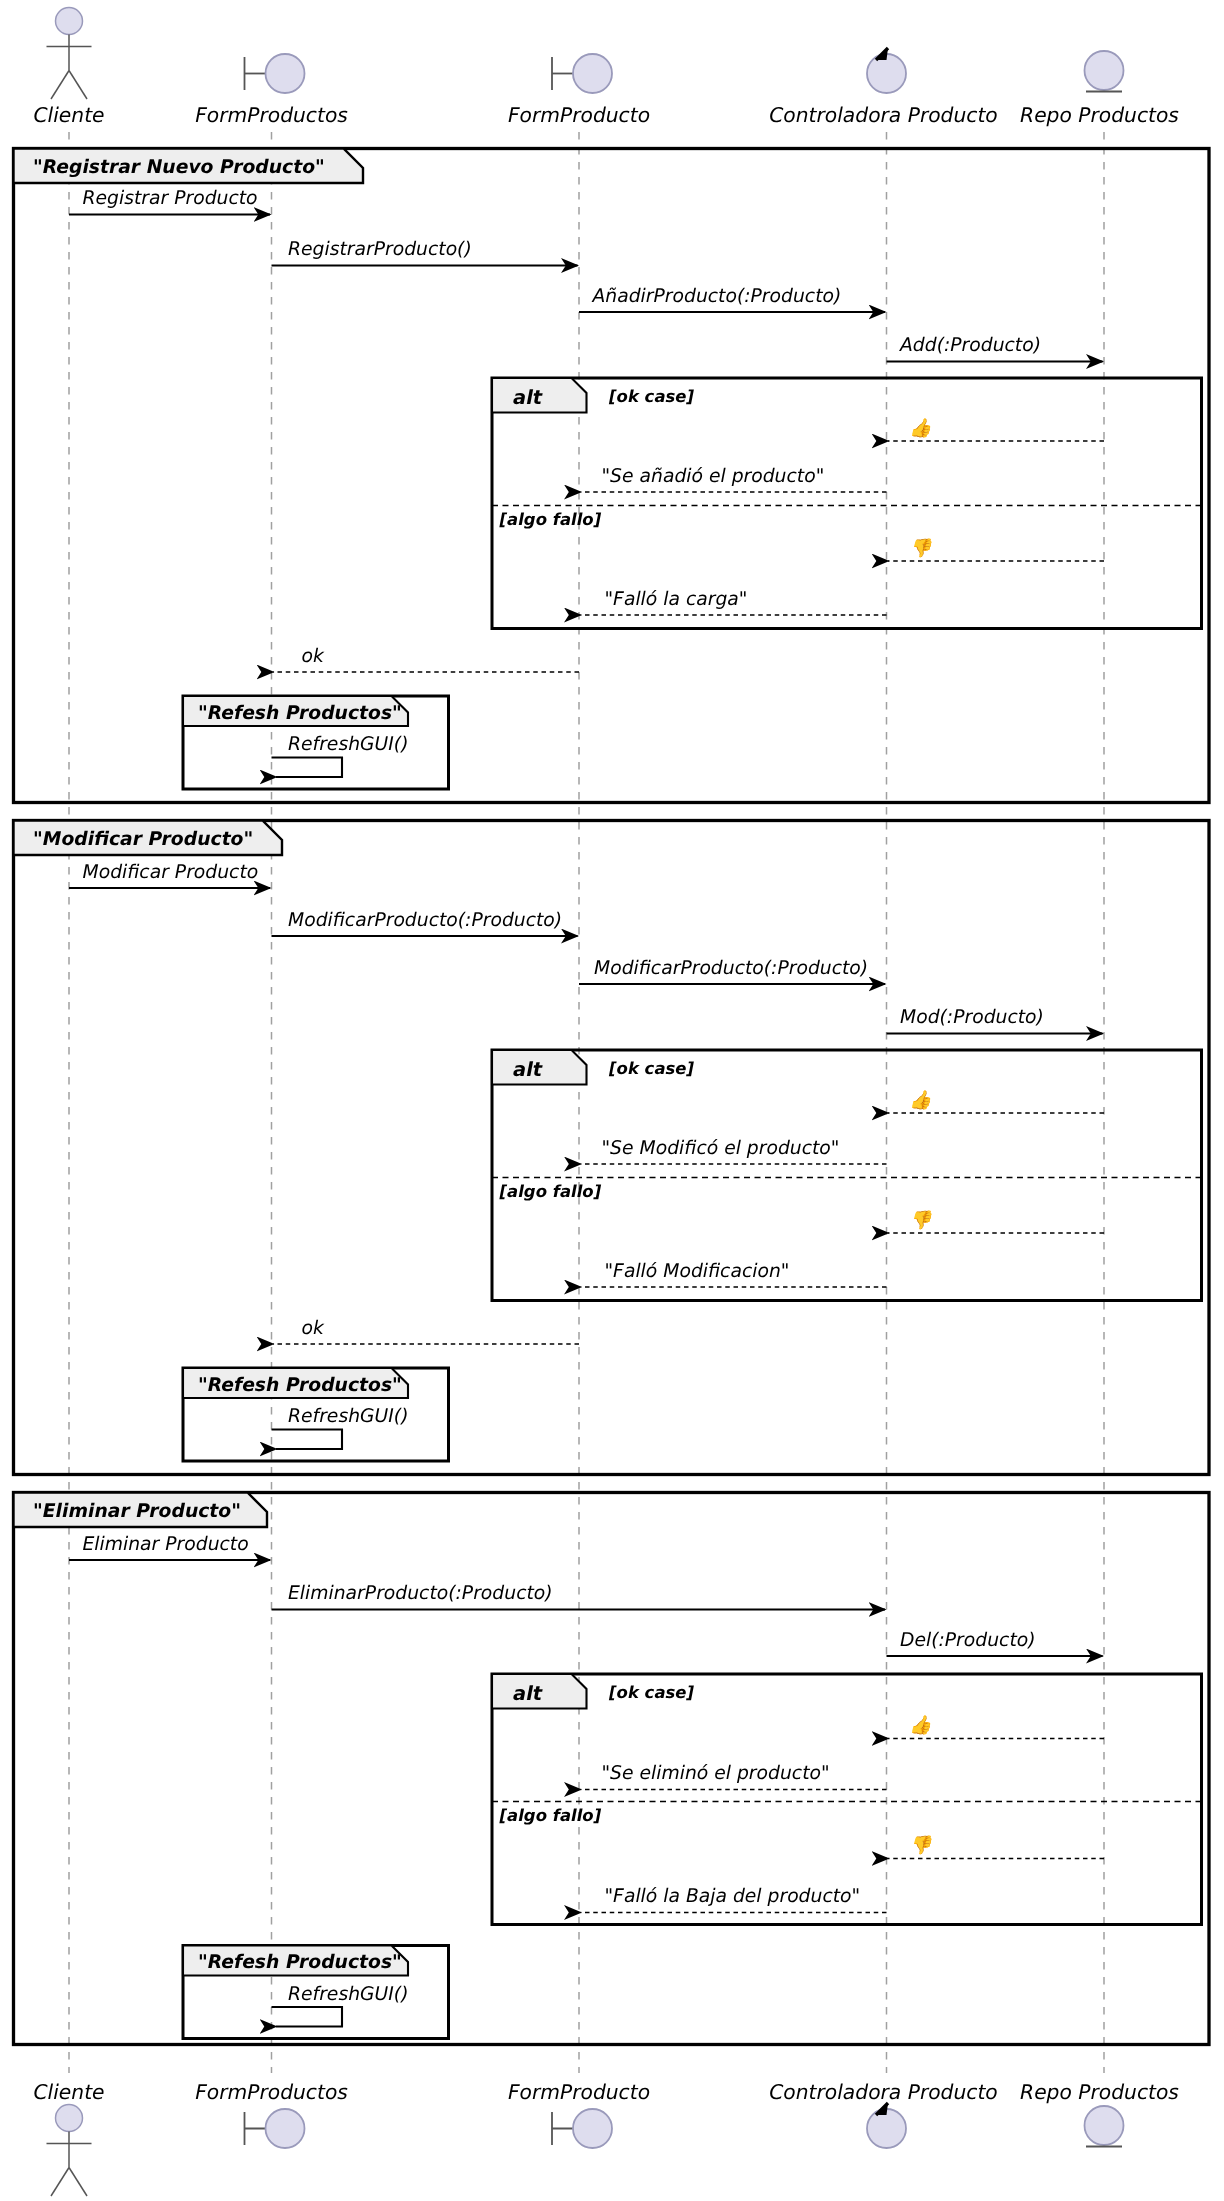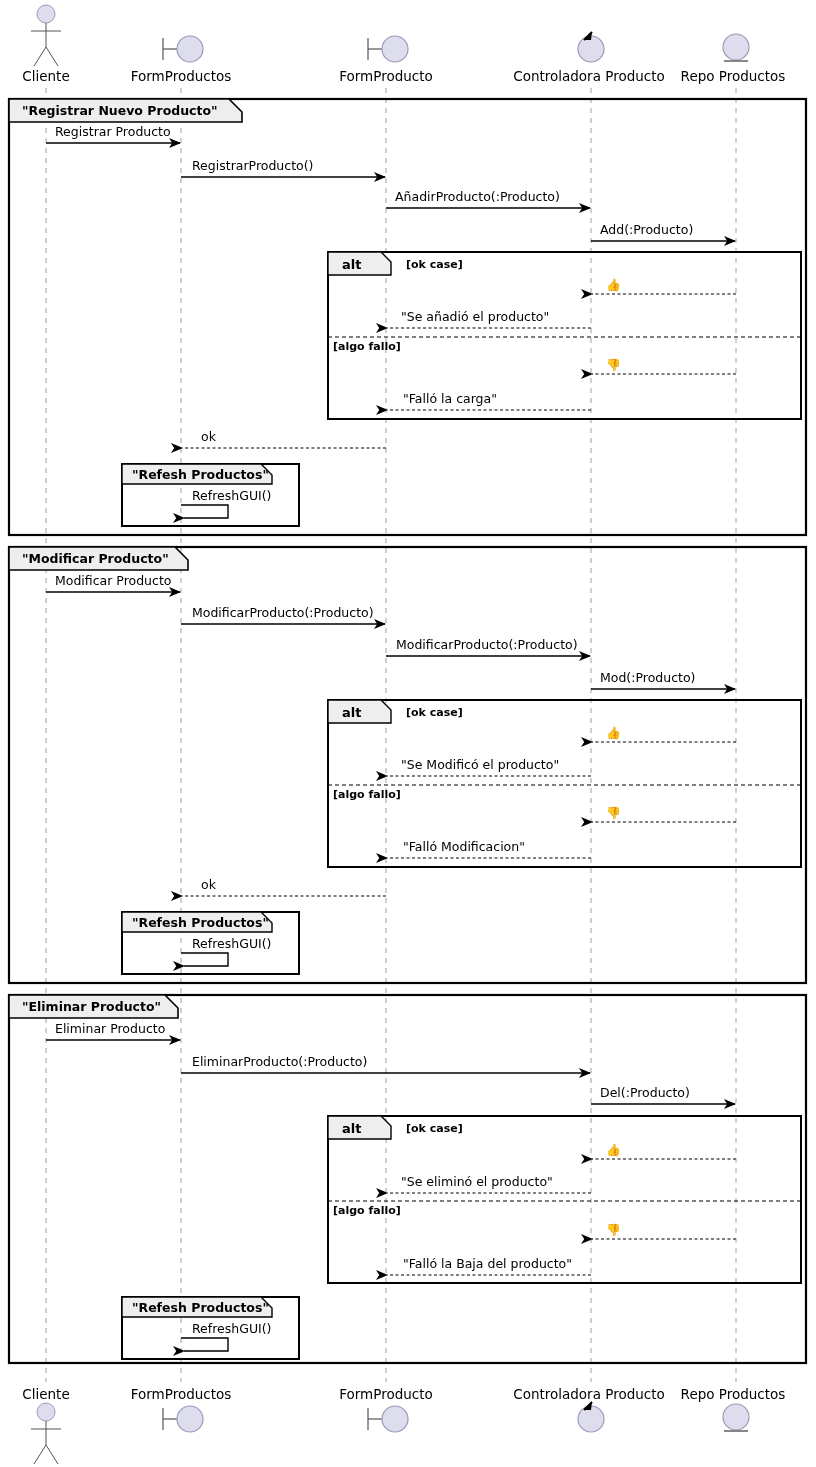--- a/index.html
+++ b/index.html
@@ -2,21 +2,21 @@
 <html><head>
 <meta charset="utf-8">
 <title>UML Sequence Diagram</title>
 <style>
   html,body{margin:0;padding:0;background:#ffffff;}
   body{
     font-family:"DejaVu Sans","Liberation Sans",sans-serif;
     width:816px;height:1467px;position:relative;overflow:hidden;
     color:#000;
   }
-  #diagram{position:absolute;inset:0;}
+  #diagram{position:absolute;inset:0;font-style:italic;}
   svg{display:block;}
   .lbl{font-size:12.5px;fill:#000;font-family:"DejaVu Sans","Liberation Sans",sans-serif;}
   .plabel{font-size:13.5px;fill:#000;font-family:"DejaVu Sans","Liberation Sans",sans-serif;}
   .grouphdr{font-size:12.5px;font-weight:bold;fill:#000;font-family:"DejaVu Sans","Liberation Sans",sans-serif;}
   .altkw{font-size:13px;font-weight:bold;fill:#000;font-family:"DejaVu Sans","Liberation Sans",sans-serif;}
   .guard{font-size:11px;font-weight:bold;fill:#000;font-family:"DejaVu Sans","Liberation Sans",sans-serif;}
   .emoji{font-size:12px;fill:#000;font-family:"DejaVu Sans",sans-serif;}
 </style>
 </head>
 <body>

